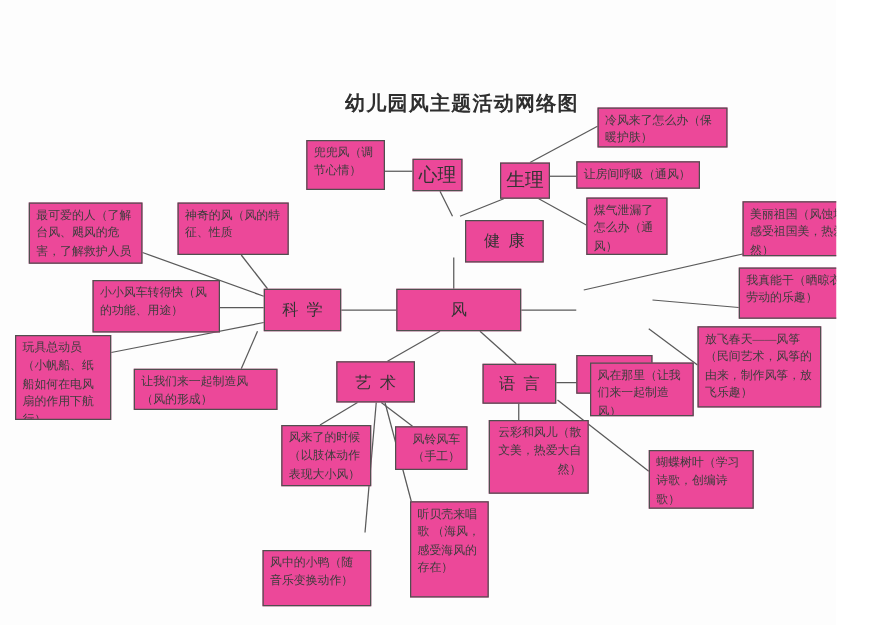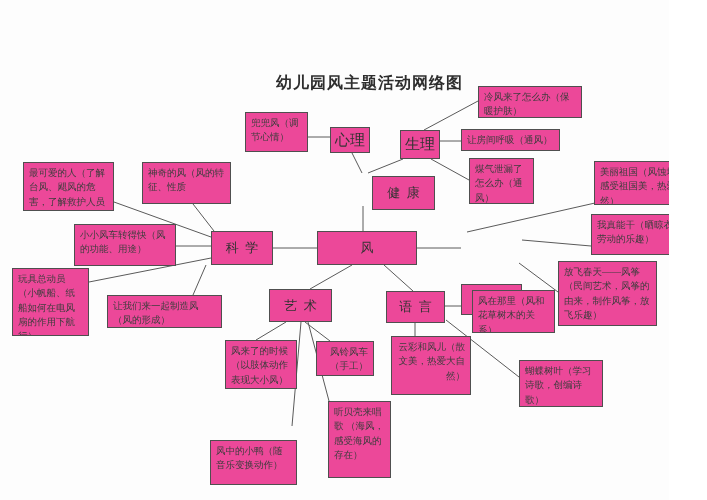--- a/index.html
+++ b/index.html
@@ -77,21 +77,21 @@
       <div class="node leaf" style="left: 461px; top: 129px; width: 99px; height: 22px;">让房间呼吸（通风）</div>
       <div class="node leaf" style="left: 469px; top: 158px; width: 65px; height: 46px;">煤气泄漏了怎么办（通风）</div>
       <div class="node leaf" style="left: 594px; top: 161px; width: 107px; height: 44px;">美丽祖国（风蚀地貌，感受祖国美，热爱大自然）</div>
       <div class="node leaf" style="left: 23px; top: 162px; width: 91px; height: 49px;">最可爱的人（了解台风、飓风的危害，了解救护人员的辛苦）</div>
       <div class="node leaf" style="left: 142px; top: 162px; width: 89px; height: 42px;">神奇的风（风的特征、性质</div>
       <div class="node leaf" style="left: 74px; top: 224px; width: 102px; height: 42px;">小小风车转得快（风的功能、用途）</div>
       <div class="node leaf" style="left: 12px; top: 268px; width: 77px; height: 68px;">玩具总动员（小帆船、纸船如何在电风扇的作用下航行）</div>
       <div class="node leaf" style="left: 107px; top: 295px; width: 115px; height: 33px;">让我们来一起制造风（风的形成）</div>
       <div class="node leaf" style="left: 591px; top: 214px; width: 111px; height: 41px;">我真能干（晒晾衣服，劳动的乐趣）</div>
       <div class="node leaf" style="left: 558px; top: 261px; width: 99px; height: 65px;">放飞春天——风筝（民间艺术，风筝的由来，制作风筝，放飞乐趣）</div>
-      <div class="node leaf" style="left: 472px; top: 290px; width: 83px; height: 43px;">风在那里（风和花草树木的关系）</div>
+      <div class="node leaf" style="left: 472px; top: 290px; width: 83px; height: 43px;">风在那里（让我们来一起制造风）</div>
       <div class="node leaf" style="left: 225px; top: 340px; width: 72px; height: 49px;">风来了的时候（以肢体动作表现大小风）</div>
       <div class="node leaf" style="left: 316px; top: 341px; width: 58px; height: 35px; text-align: right;">风铃风车（手工）</div>
       <div class="node leaf" style="left: 391px; top: 336px; width: 80px; height: 59px; text-align: right;">云彩和风儿（散文美，热爱大自然）</div>
       <div class="node leaf" style="left: 519px; top: 360px; width: 84px; height: 47px;">蝴蝶树叶（学习诗歌，创编诗歌）</div>
       <div class="node leaf" style="left: 210px; top: 440px; width: 87px; height: 45px;">风中的小鸭（随音乐变换动作）</div>
       <div class="node leaf" style="left: 328px; top: 401px; width: 63px; height: 77px;">听贝壳来唱歌 （海风，感受海风的存在）</div>
     </div>
 </div>
 
 </body></html>

